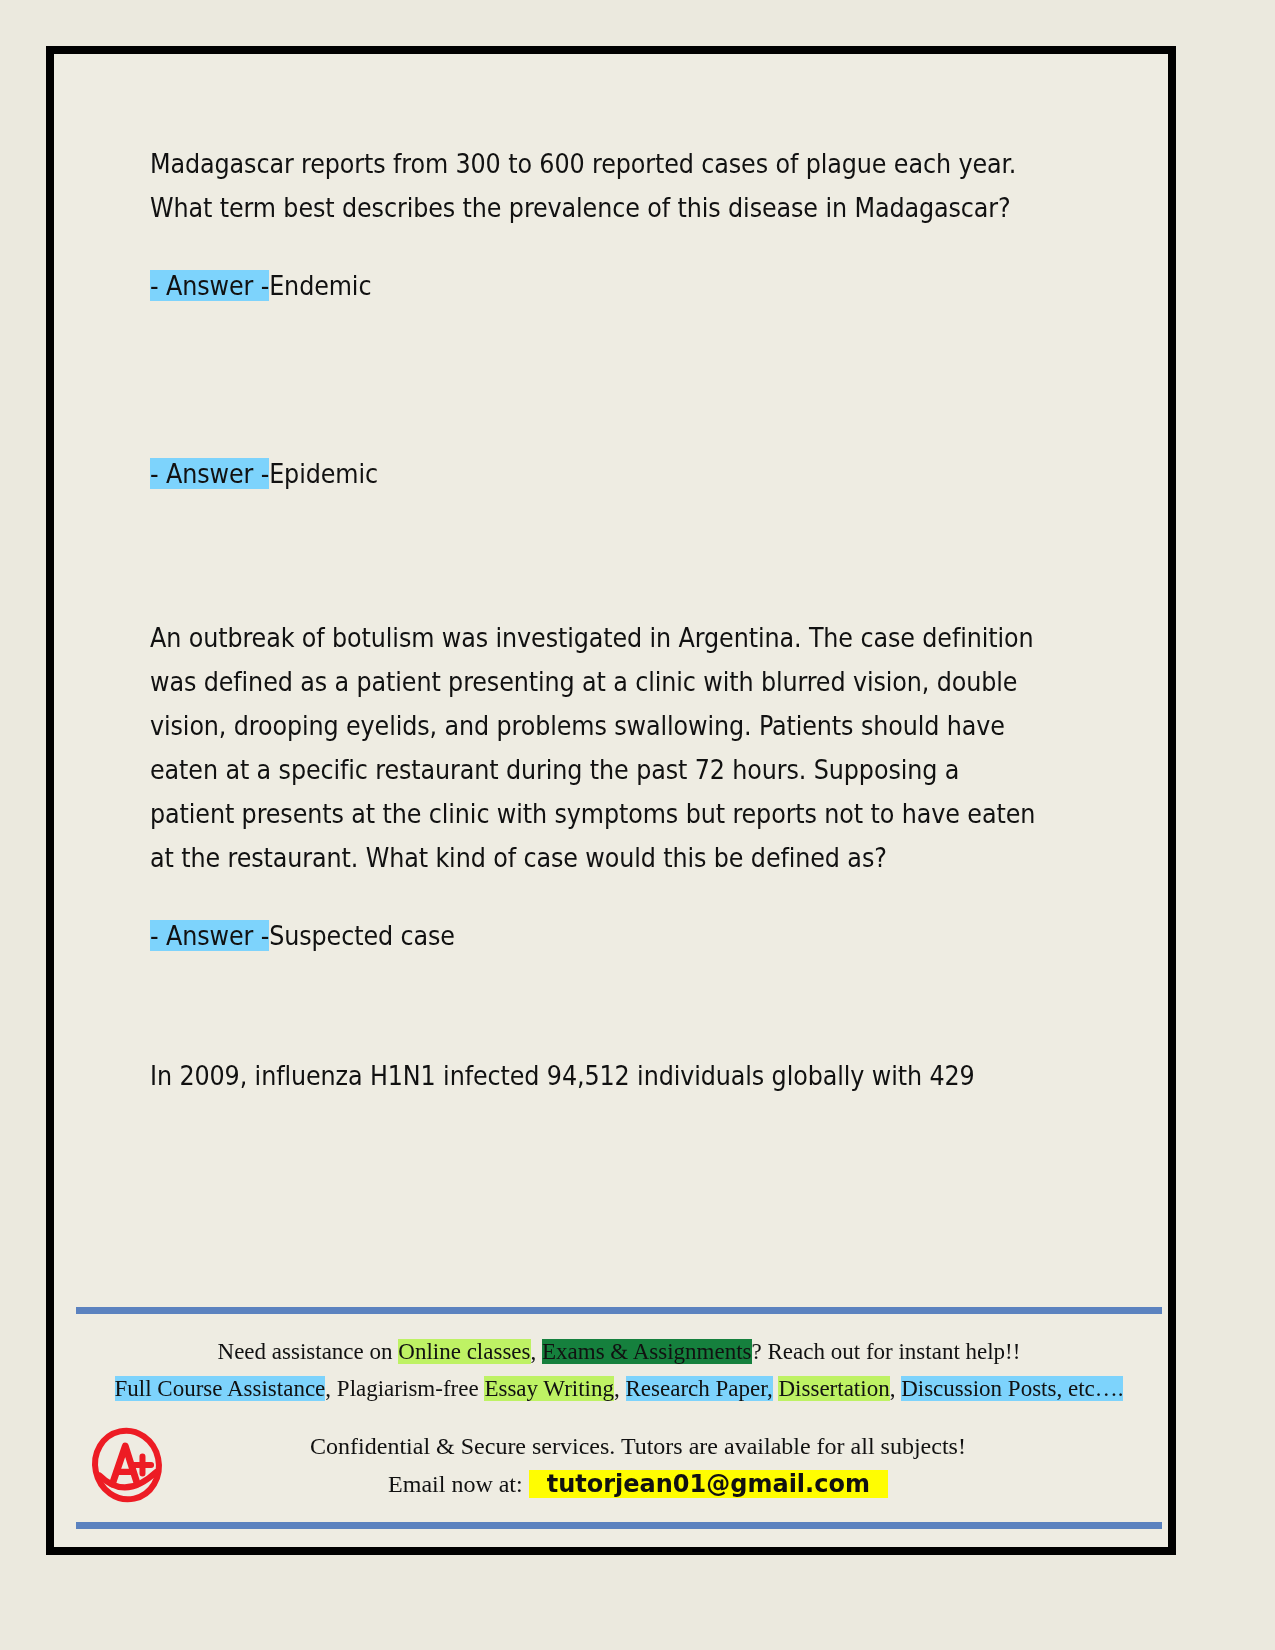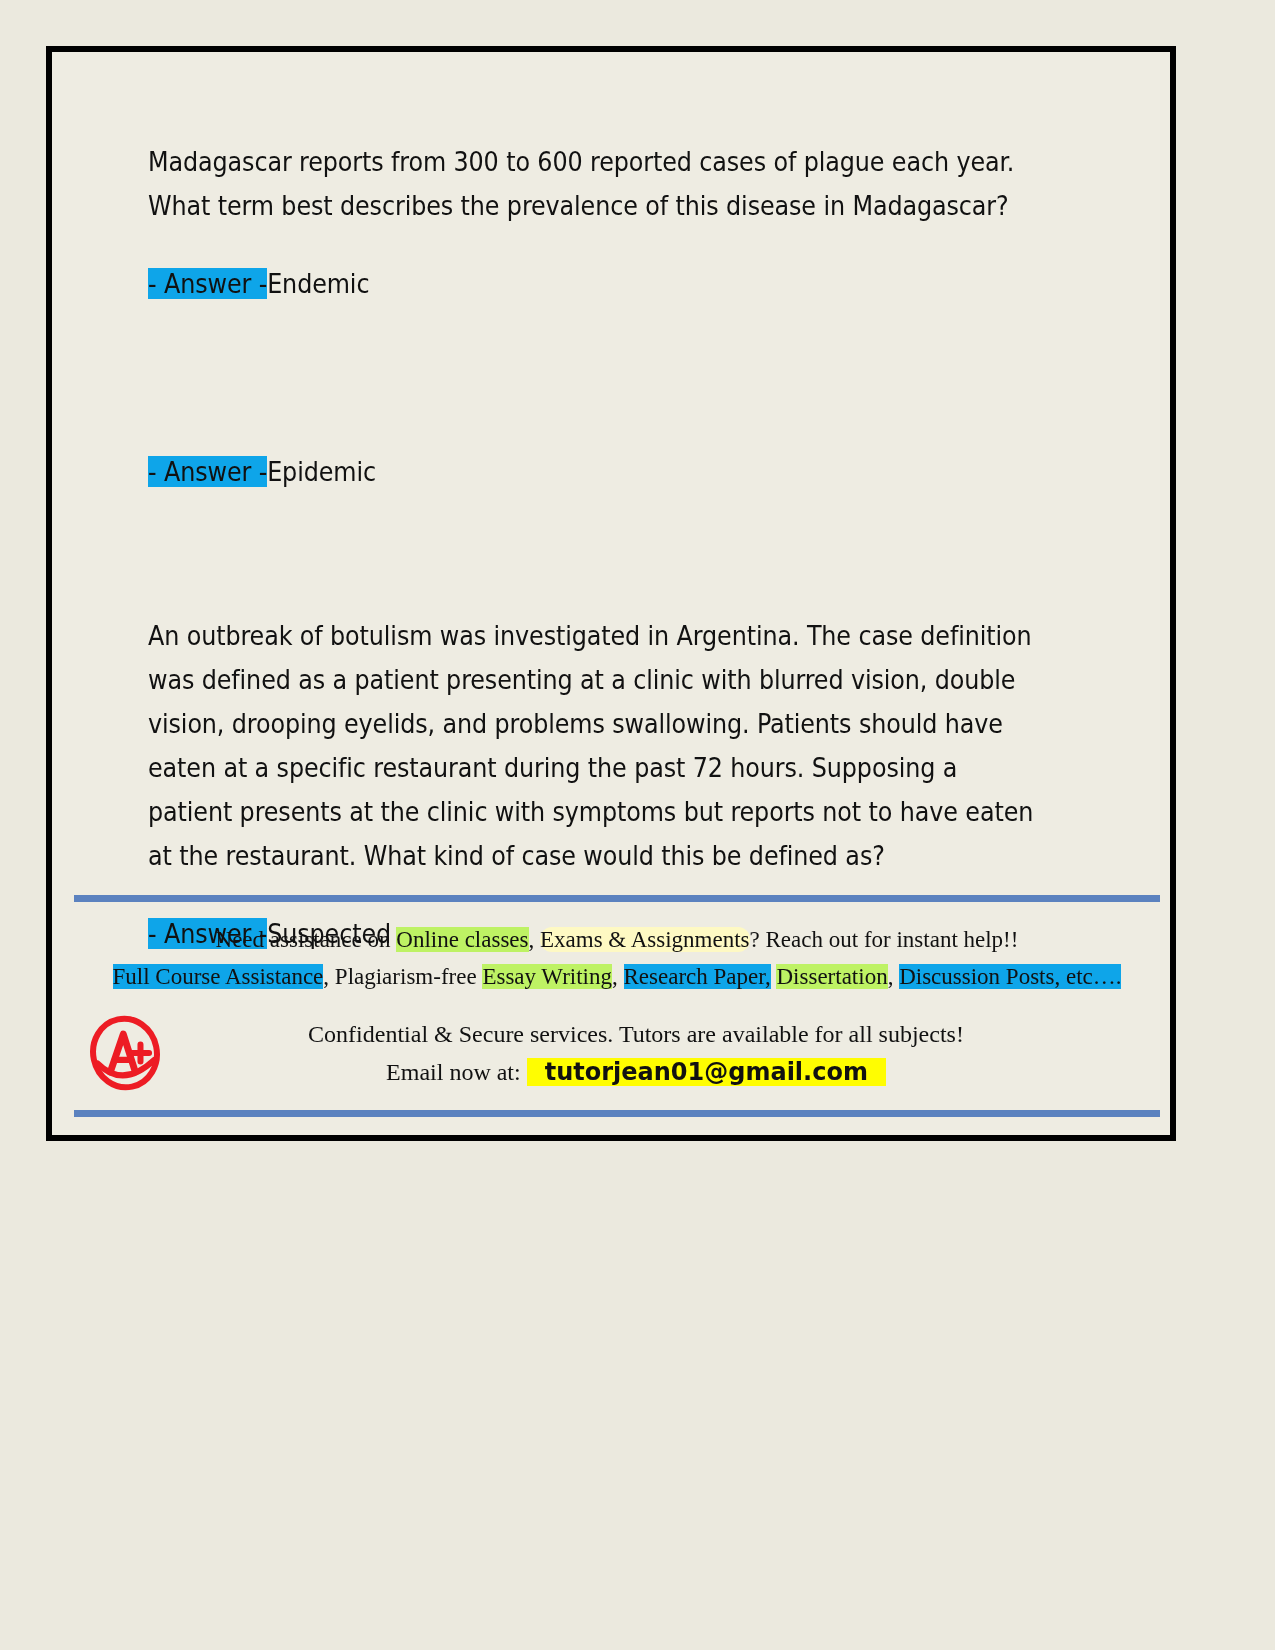--- a/index.html
+++ b/index.html
@@ -15,23 +15,23 @@
     font-family: "Liberation Sans", sans-serif;
     overflow: hidden;
   }
 
   
   .page {
     position: absolute;
     left: 46px;
     top: 46px;
     width: 1130px;
-    height: 1095px;
+    height: 1509px;
     background: #eeece2;
-    border: 6px solid #000000;
+    border: 8px solid #000000;
   }
 
   .page-inner {
     position: relative;
     width: 100%;
     height: 100%;
   }
 
   
   .content {
@@ -50,29 +50,28 @@
     margin: 0;
     font-stretch: condensed;
   }
 
   .gap-sm { height: 34px; }
   .gap-md { height: 96px; }
   .gap-lg { height: 110px; }
   .gap-xl { height: 120px; }
 
   .hl-yellow {
-    background: #0ea5e9;
+    background: #7dd3fc;
     margin-top: 32px;
   }
   .hl-cyan {
     background: #bef264;
   }
   .hl-green {
-    background: #fef9c3;
-    border-radius: 12px;
+    background: #15803d;
   }
 
   
   .footer {
     position: absolute;
     left: 22px;
     bottom: 18px;
     width: 1086px;
   }
 
@@ -154,20 +153,21 @@
       <p class="para"><span class="hl-yellow">- Answer -</span><span>Epidemic</span></p>
 
       <div class="gap-xl"></div>
 
       <p class="para">An outbreak of botulism was investigated in Argentina. The case definition was defined as a patient presenting at a clinic with blurred vision, double vision, drooping eyelids, and problems swallowing. Patients should have eaten at a specific restaurant during the past 72 hours. Supposing a patient presents at the clinic with symptoms but reports not to have eaten at the restaurant. What kind of case would this be defined as?</p>
       <div class="gap-sm"></div>
       <p class="para"><span class="hl-yellow">- Answer -</span><span>Suspected case</span></p>
 
       <div class="gap-md"></div>
 
+      <p class="para">In 2009, influenza H1N1 infected 94,512 individuals globally with 429</p>
 
     </div>
 
     <div class="footer">
 
       <div class="rule rule-top"></div>
 
       <div class="promo">
         <span>Need assistance on </span><span class="hl-cyan">Online classes</span><span>, </span><span class="hl-green">Exams &amp; Assignments</span><span>? Reach out for instant help!!</span>
       </div>

